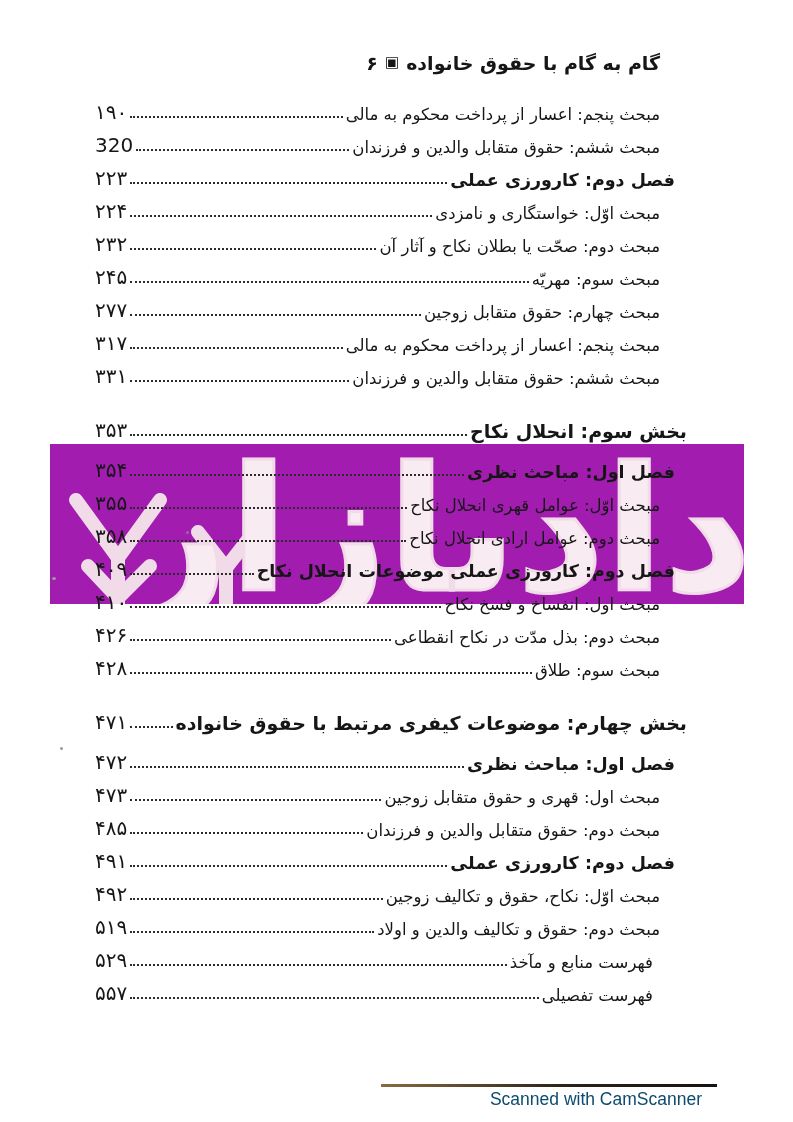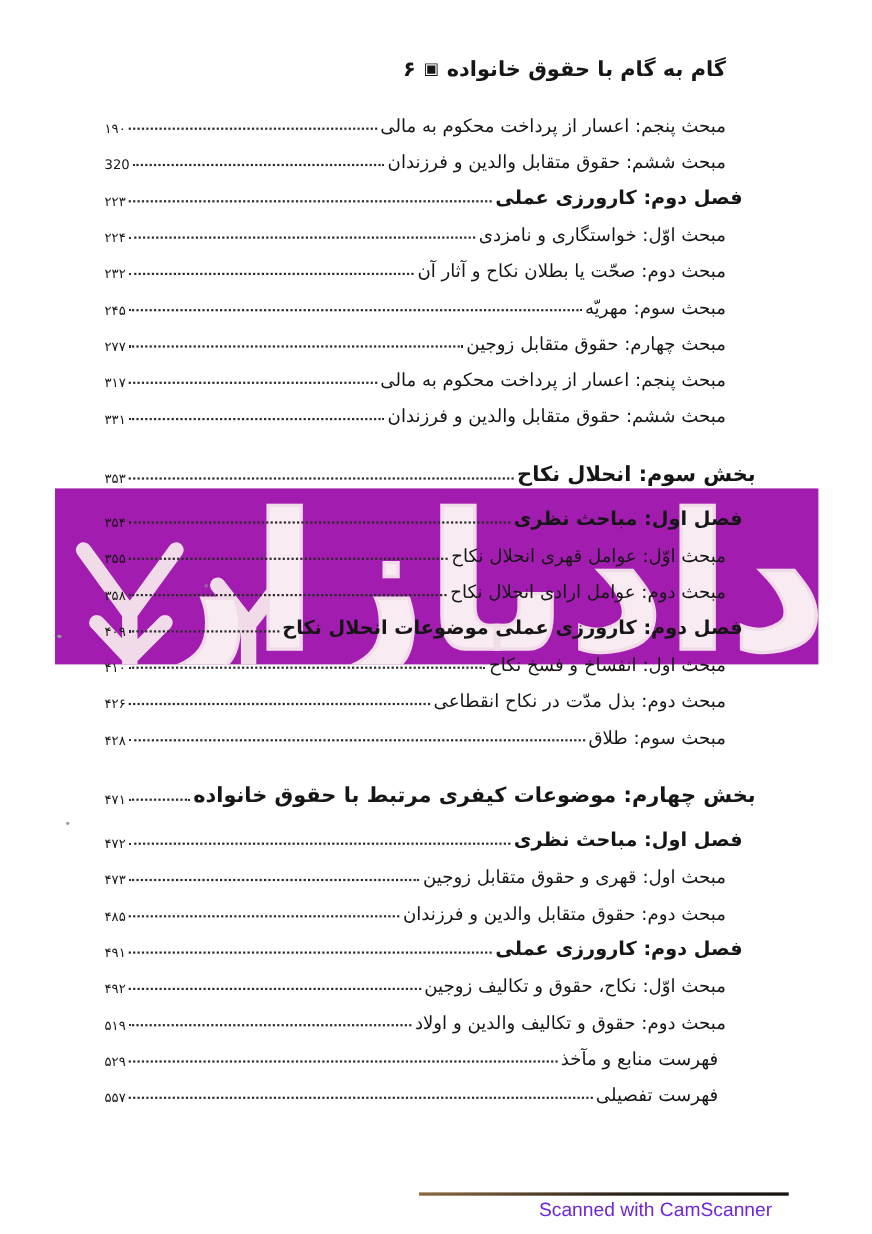--- a/index.html
+++ b/index.html
@@ -65,21 +65,21 @@
     font-size:16.5px;
     padding-bottom:3px;
   }
   .toc-leader{
     flex:1 1 auto;
     min-width:8px;
     border-bottom:2px dotted #2b2b2b;
     margin:0 3px 9px 3px;
   }
   .toc-page{
-    font-size:12px;
+    font-size:20px;
     padding-bottom:3px;
     white-space:nowrap;
   }
   .level-bakhsh{margin-right:0;}
   .level-bakhsh .toc-label{font-weight:bold;font-size:19px;margin-top:21px;}
   .level-bakhsh .toc-page{font-weight:normal;}
   .level-fasl{margin-right:12px;}
   .level-fasl .toc-label{font-weight:bold;font-size:17.5px;}
   .level-mabhath{margin-right:27px;}
   .level-fehrest{margin-right:34px;}
@@ -96,21 +96,21 @@
     left:381px;top:1084px;
     width:336px;height:3px;
     background:linear-gradient(to right,#8a6a40,#2a2118 55%,#171310);
     z-index:1;
   }
   .scan-credit{
     position:absolute;
     right:91px;top:1089px;
     font-family:"Liberation Sans",sans-serif;
     font-size:17.5px;
-    color:#6d28d9;
+    color:#0c4a6e;
     z-index:1;
   }
 </style>
 </head>
 <body>
 
 <div class="page">
 
   <div class="wm-band">
     <svg class="wm-emblem" width="210" height="205" viewBox="0 0 210 205" fill="none">

